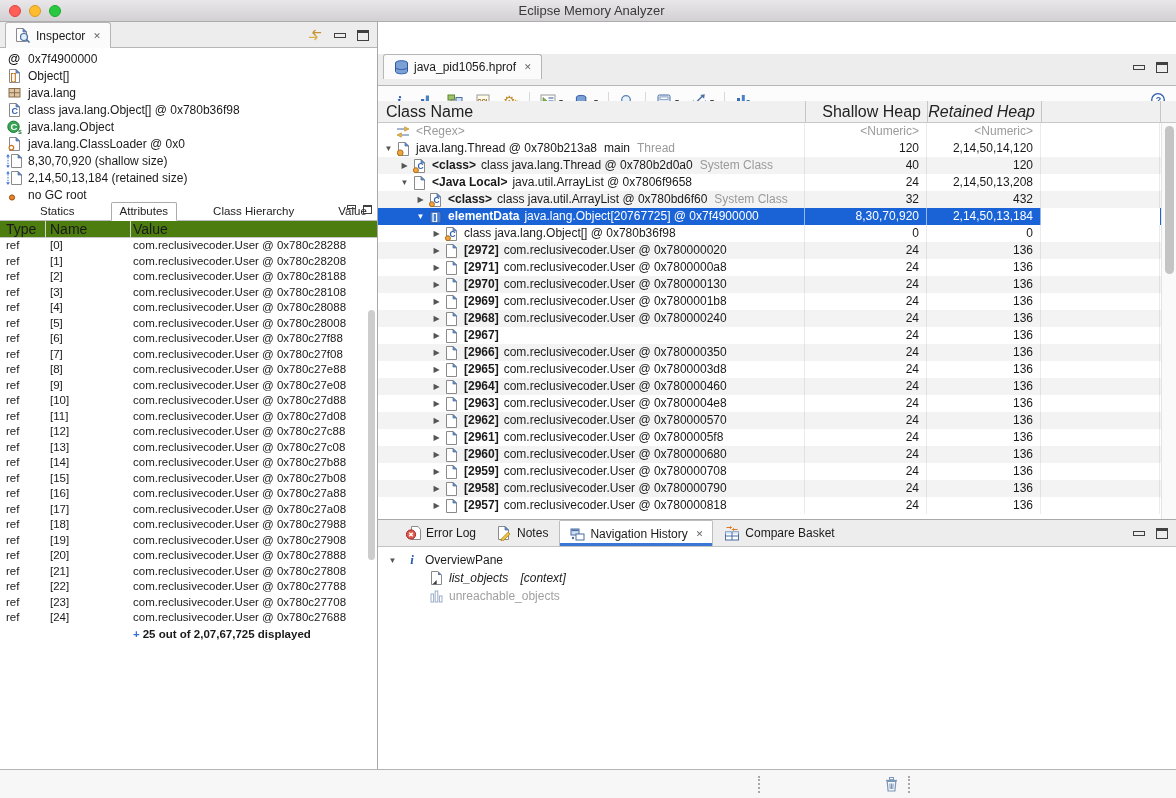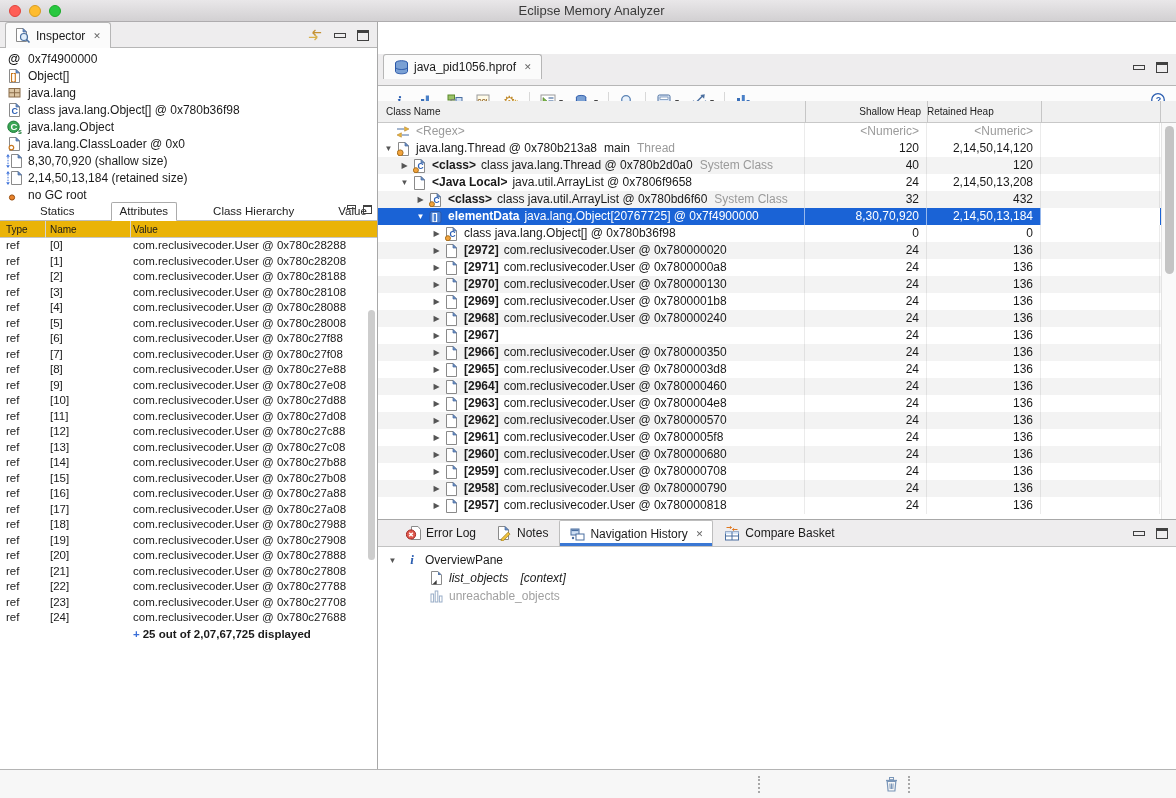--- a/index.html
+++ b/index.html
@@ -38,21 +38,21 @@
 
   
   .sub-tabs { position:relative; height:20px; border-bottom:1px solid #bdbdbd; background:#fff; display:flex; align-items:flex-end; padding-left:4px; font-size:11.5px; }
   .stab { padding:2px 8px 3px; color:#222;margin-left:28px; }
   .stab.active { border:1px solid #ababab; border-bottom:1px solid #fff; margin-bottom:-1px; background:#fff; border-radius:2px 2px 0 0; }
   .mini-icons { position:absolute; right:5px; top:4px; display:flex; gap:7px; }
   .mini-icons .ico-min { width:9px; height:4px; }
   .mini-icons .ico-max { width:9px; height:9px; border-top-width:2px; }
 
   
-  .attr-head { position:relative; height:17px; background:#eab308; border-bottom:1px solid #c6c6c6; font-size:10px; }
+  .attr-head { position:relative; height:17px; background:#4d7c0f; border-bottom:1px solid #c6c6c6; font-size:14px; }
   .attr-head span { position:absolute; top:0; line-height:17px; }
   .ah-type { left:6px; } .ah-name { left:50px; } .ah-value { left:133px; }
   .attr-head i.div { position:absolute; top:0; width:1px; height:17px; background:#d4d4d4; }
   .attr-rows { overflow:hidden; }
   .attr-row { height:15.5px; line-height:15.5px; position:relative; font-size:11.5px; white-space:nowrap; }
   .attr-row span { position:absolute; top:0; }
   .ar-type { left:6px; } .ar-name { left:50px; } .ar-value { left:133px; }
   .attr-footer { height:17px; line-height:17px; padding-left:133px; font-size:11.5px; font-weight:bold; white-space:nowrap; }
   .attr-footer .plus { color:#3a6fd8; margin-right:3px; }
   .lp-scroll { position:absolute; right:2px; top:288px; width:7px; height:250px; border-radius:4px; background:#cdcdcd; }
@@ -70,25 +70,25 @@
   .gears i { font-style:normal; position:absolute; left:8px; top:3px; font-size:10px; color:#d4a43c; }
   .help-btn { position:absolute; right:10px; top:6px; }
 
   
   .res-tabrow { position:relative; height:23px; background:#eeedee; border-bottom:1px solid #c2c2c2; display:flex; align-items:stretch; padding-left:5px; }
   .res-tab { display:flex; align-items:center; gap:5px; padding:0 10px; background:#fbfbfb; border:1px solid #bdbdbd; border-bottom:none; margin-right:2px; border-radius:2px 2px 0 0; font-size:12px; }
   .res-tab.active { background:#fff; box-shadow:inset 0 -3px 0 var(--accent); }
 
   
   .tree-area { position:absolute; top:79px; left:0; width:798px; height:419px; background:#fff; border-bottom:1px solid #a8a8a8; overflow:hidden; }
-  .tree-head { position:relative; height:22px; background:#f0f0f0; border-bottom:1px solid #c8c8c8; font-size:10px; color:#222; }
+  .tree-head { position:relative; height:22px; background:#f0f0f0; border-bottom:1px solid #c8c8c8; font-size:16px; color:#222; }
   .tree-head span { position:absolute; top:0; line-height:22px; }
   .th-name { left:8px; }
   .th-shallow { left:427px; width:116px; text-align:right; }
-  .th-retained { left:549px; width:108px; text-align:left; }
+  .th-retained { left:549px; width:108px; text-align:right;font-style:italic; }
   .tree-head i.div { position:absolute; top:0; width:1px; height:22px; background:#c6c6c6; }
   .trow { position:relative; height:17px; line-height:17px; white-space:nowrap; font-size:12px; }
   .trow.alt { background:#f3f3f3; }
   .trow.sel { background:var(--sel); color:#fff; }
   .trow.filter { color:#9b9b9b; }
   .c-name { position:absolute; left:0; top:0; width:427px; height:17px; overflow:hidden; border-right:1px solid rgba(0,0,0,.08); display:flex; align-items:center; }
   .c-sh, .c-re { position:absolute; top:0; height:17px; text-align:right; padding-right:7px; border-right:1px solid rgba(0,0,0,.08); }
   .c-sh { left:427px; width:122px; }
   .c-re { left:549px; width:114px; }
   .c-rest { position:absolute; left:663px; top:0; width:119px; height:17px; border-right:1px solid rgba(0,0,0,.08); }

